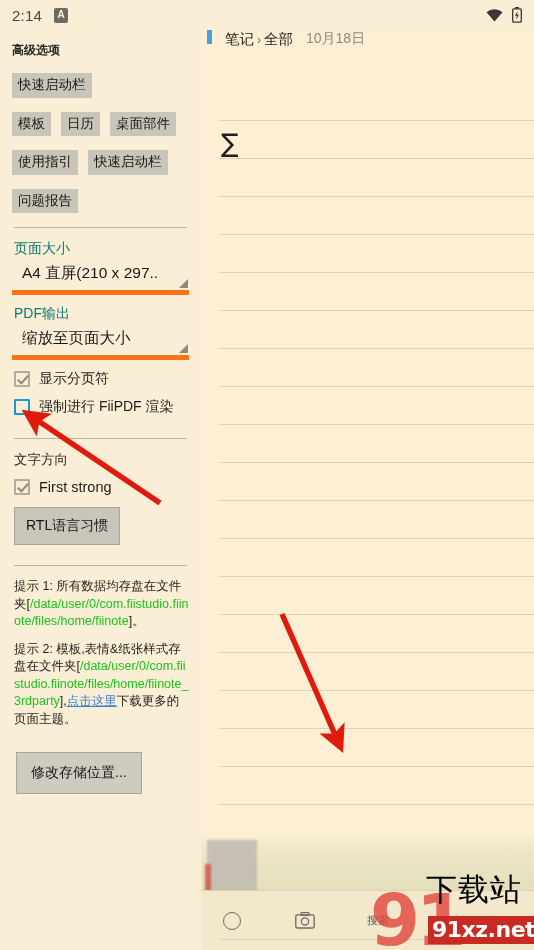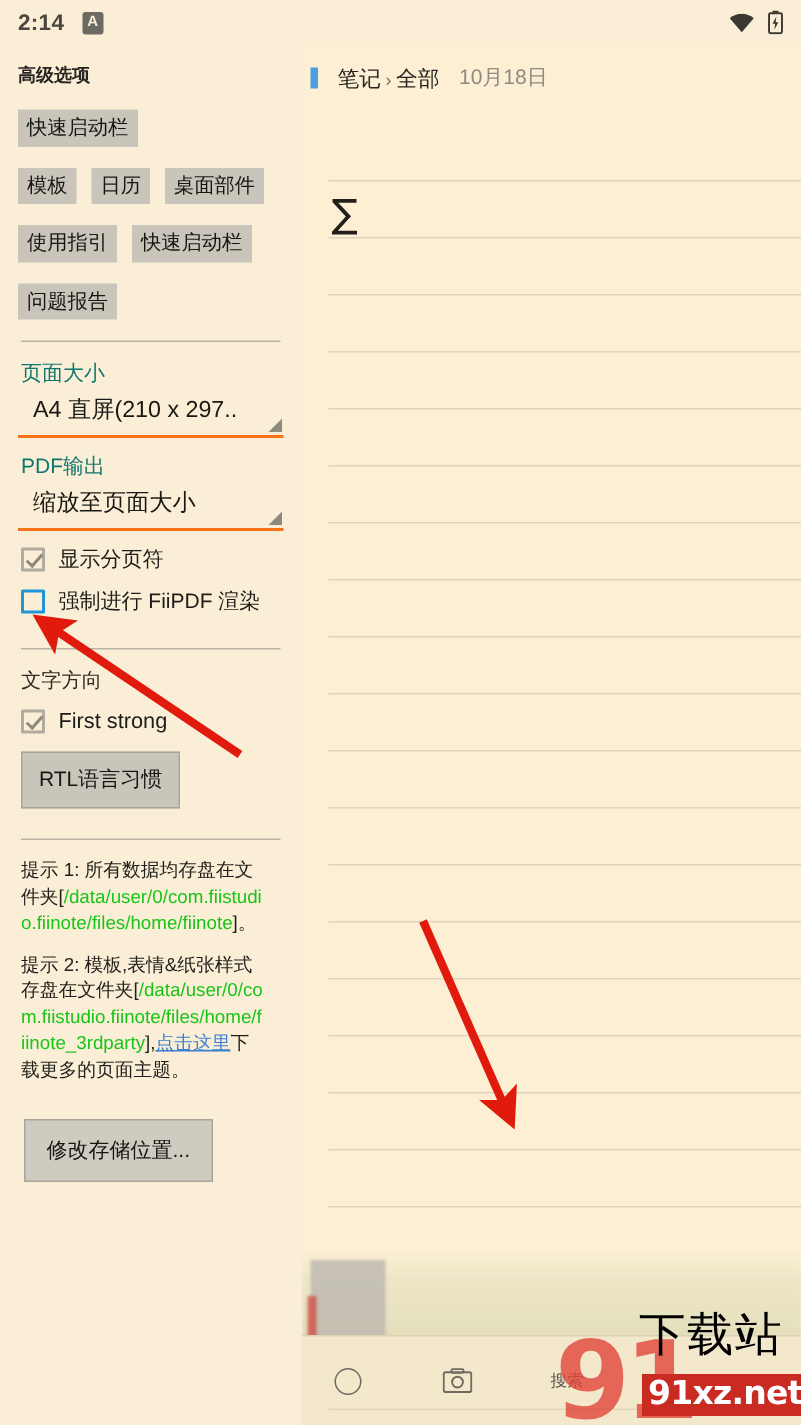--- a/index.html
+++ b/index.html
@@ -16,21 +16,20 @@
     overflow: hidden;
   }
 
   
   .statusbar {
     position: absolute; top: 0; left: 0;
     width: 534px; height: 30px;
     display: flex; align-items: center;
     padding: 0 12px;
     background: #FAEFD6;
-    font-weight: bold;
   }
   .st-time {
     font-size: 15px; color: #4a4740; letter-spacing: .2px;
   }
   .st-appicon {
     width: 14px; height: 15px; margin-left: 12px;
     background: #6c6a63; border-radius: 2px;
     position: relative;
   }
   .st-appicon:after {
@@ -69,21 +68,21 @@
   }
   .divider {
     height: 1px; background: #b9b4a6;
     margin: 14px 2px 12px 2px;
   }
   .fieldlabel {
     font-size: 14px; color: #0f766e; margin: 0 0 2px 2px;
   }
   .spinner {
     position: relative;
-    border-bottom: 2px solid #f97316;
+    border-bottom: 5px solid #f97316;
     padding: 3px 16px 6px 10px;
     margin-bottom: 10px;
   }
   .spinner-val {
     font-size: 15.5px; color: #191814;
     white-space: nowrap; overflow: hidden;
   }
   .spinner:after {
     content: ""; position: absolute;
     right: 1px; bottom: 2px;
@@ -116,21 +115,21 @@
   .wbtn {
     display: inline-block;
     background: #C9C5BB; color: #17160f;
     font-size: 14px; padding: 9px 11px;
     margin: 12px 0 0 2px;
     border: 1px solid #a9a59a;
   }
 
   .hint {
     font-size: 12.5px; line-height: 17.5px;
-    color: #1f1e1a; margin: 0 12px 10px 2px;
+    color: #1f1e1a; margin: 0 0 10px 2px;
     word-break: break-all;
   }
   .hint .path { color: #19c419; }
   .hint .lnk { color: #3a7fd0; text-decoration: underline; }
 
   .storebtn {
     display: inline-block;
     background: #CFCBC1; color: #17160f;
     font-size: 14px; padding: 11px 14px;
     margin: 14px 0 0 4px;
@@ -138,21 +137,21 @@
   }
 
   
   .pane-right {
     position: absolute; top: 30px; left: 201px;
     width: 333px; height: 920px;
     background: #FCEFD3;
     overflow: hidden;
   }
   .crumbbar {
-    display: flex; align-items: center;
+    display: flex; align-items: flex-start;
     height: 44px; padding-left: 6px;
   }
   .crumb-tick {
     width: 5px; height: 14px; background: #4a9fe0; flex: 0 0 5px;
   }
   .crumb-txt {
     margin-left: 13px; font-size: 14.5px; color: #25241f;
     display: flex; align-items: baseline; gap: 3px;
   }
   .crumb-sep { color: #6d6a61; font-size: 12px; }

